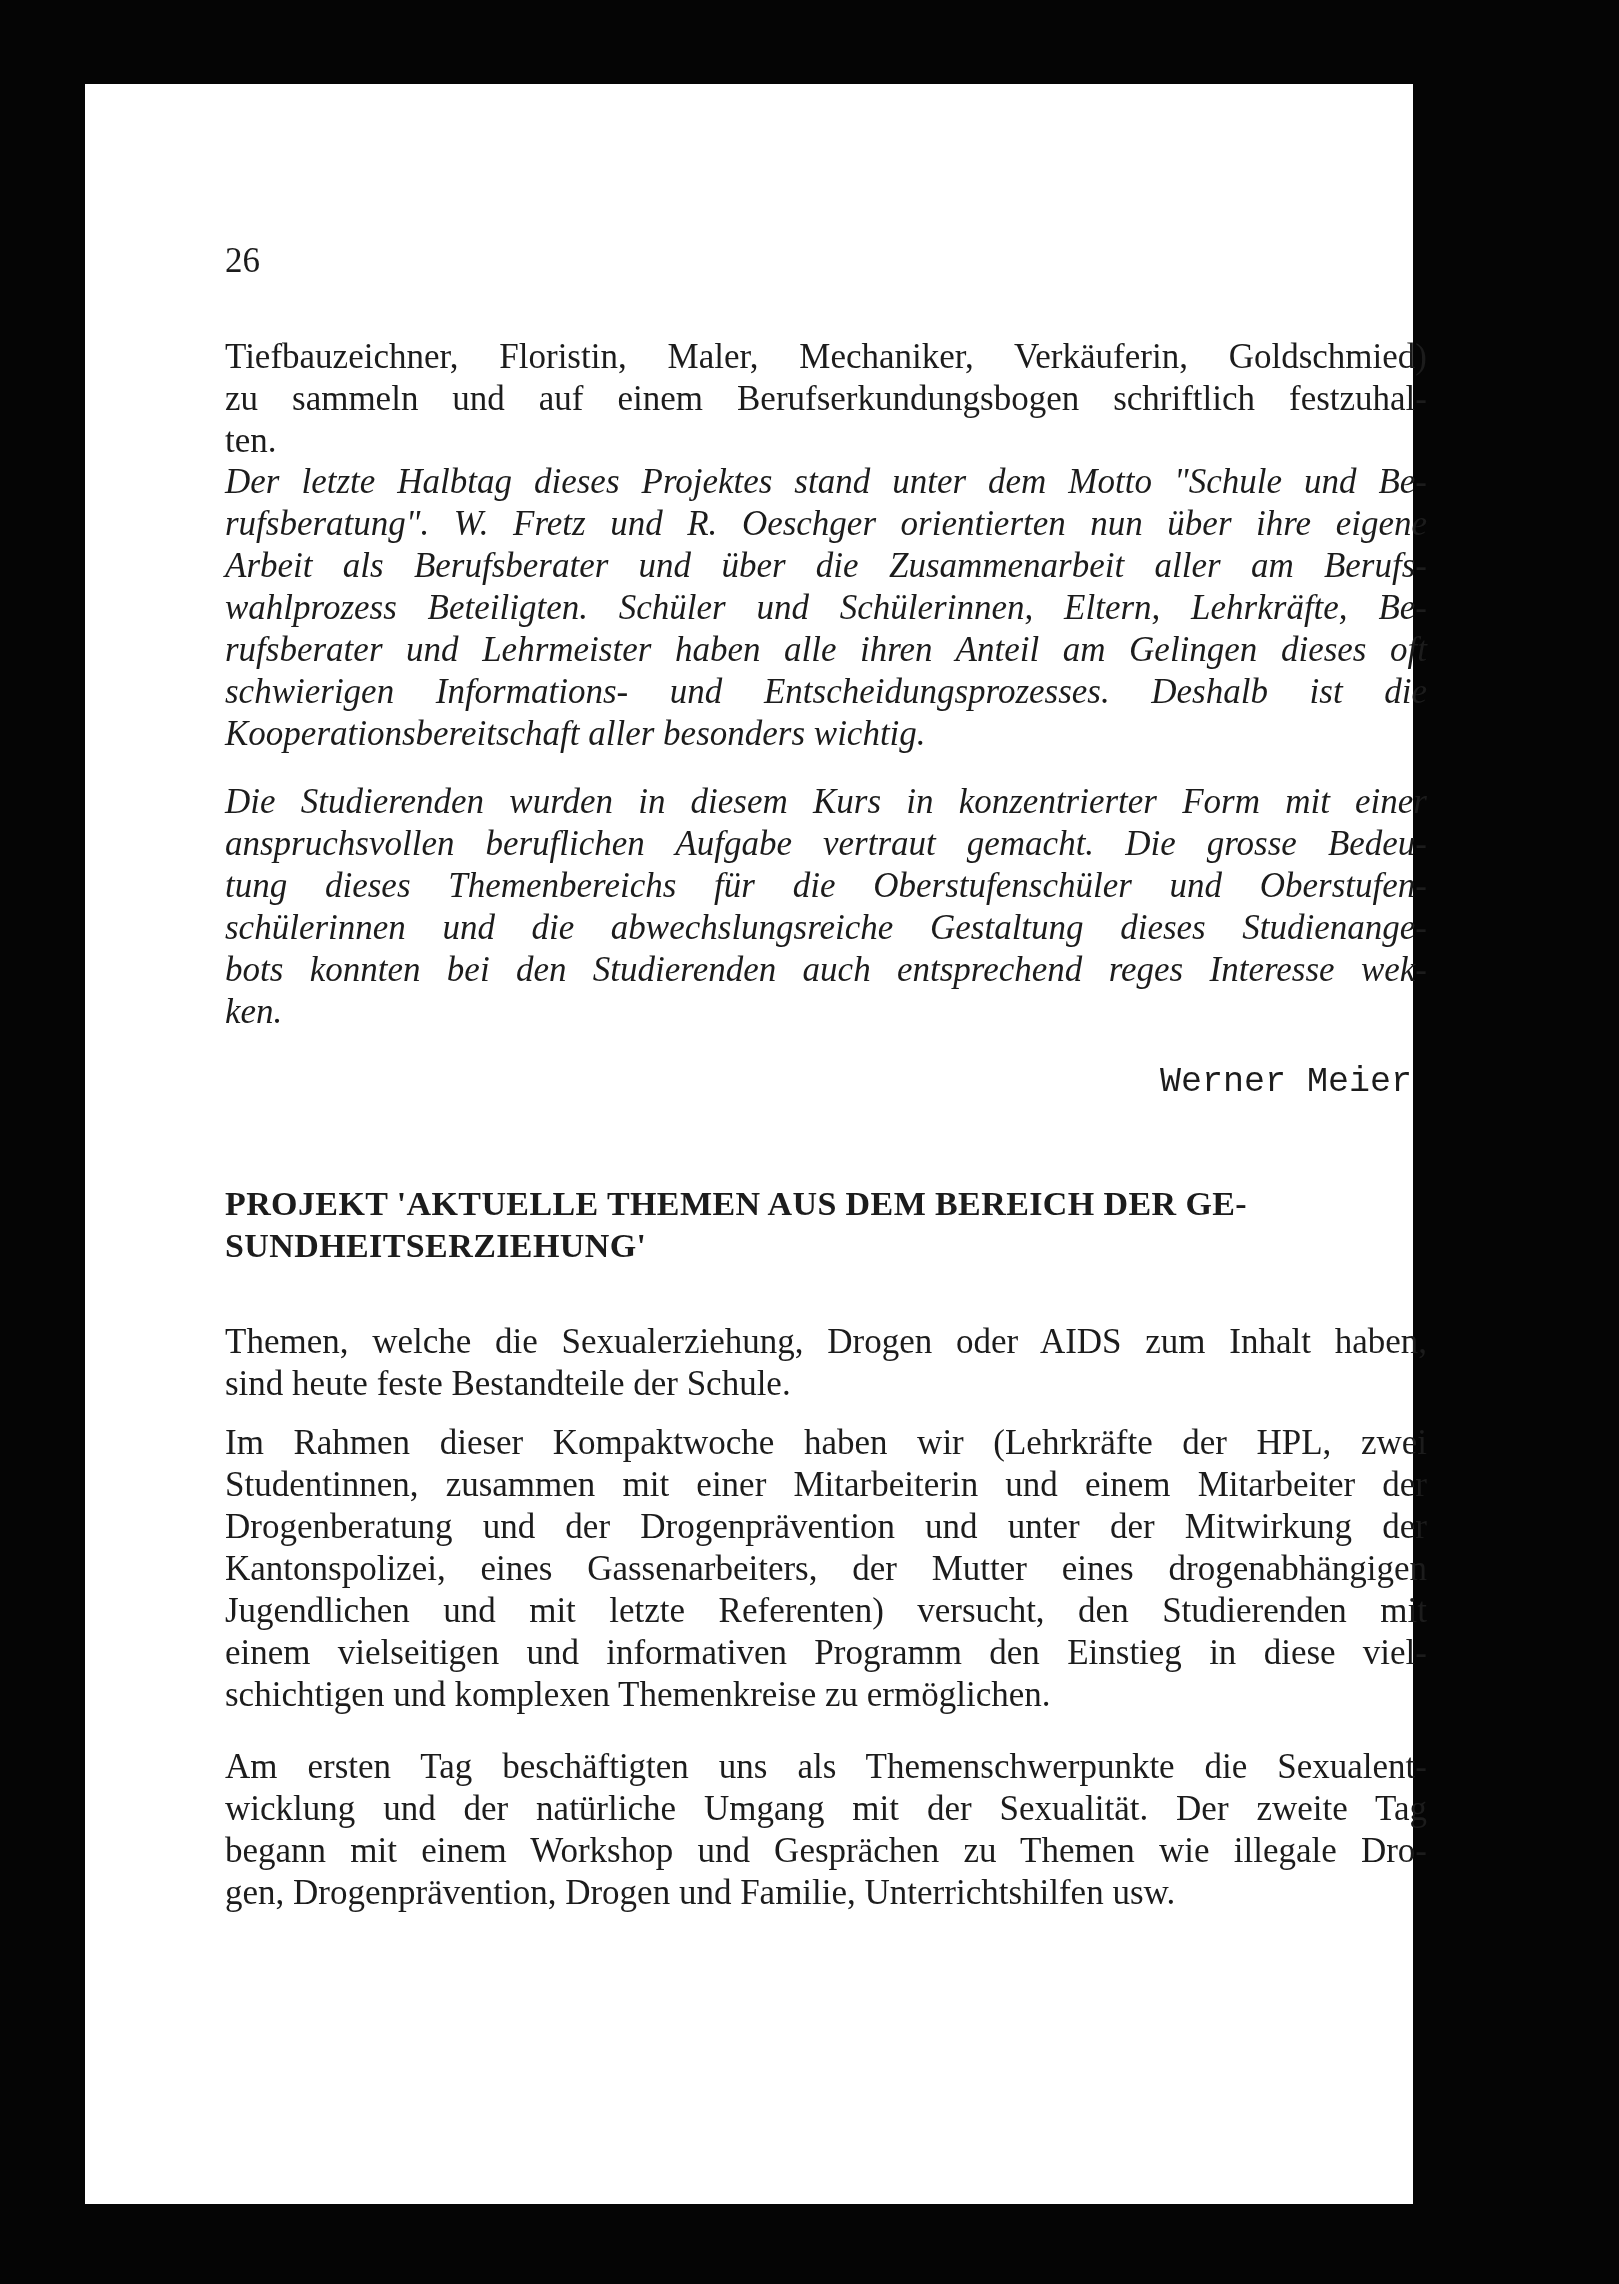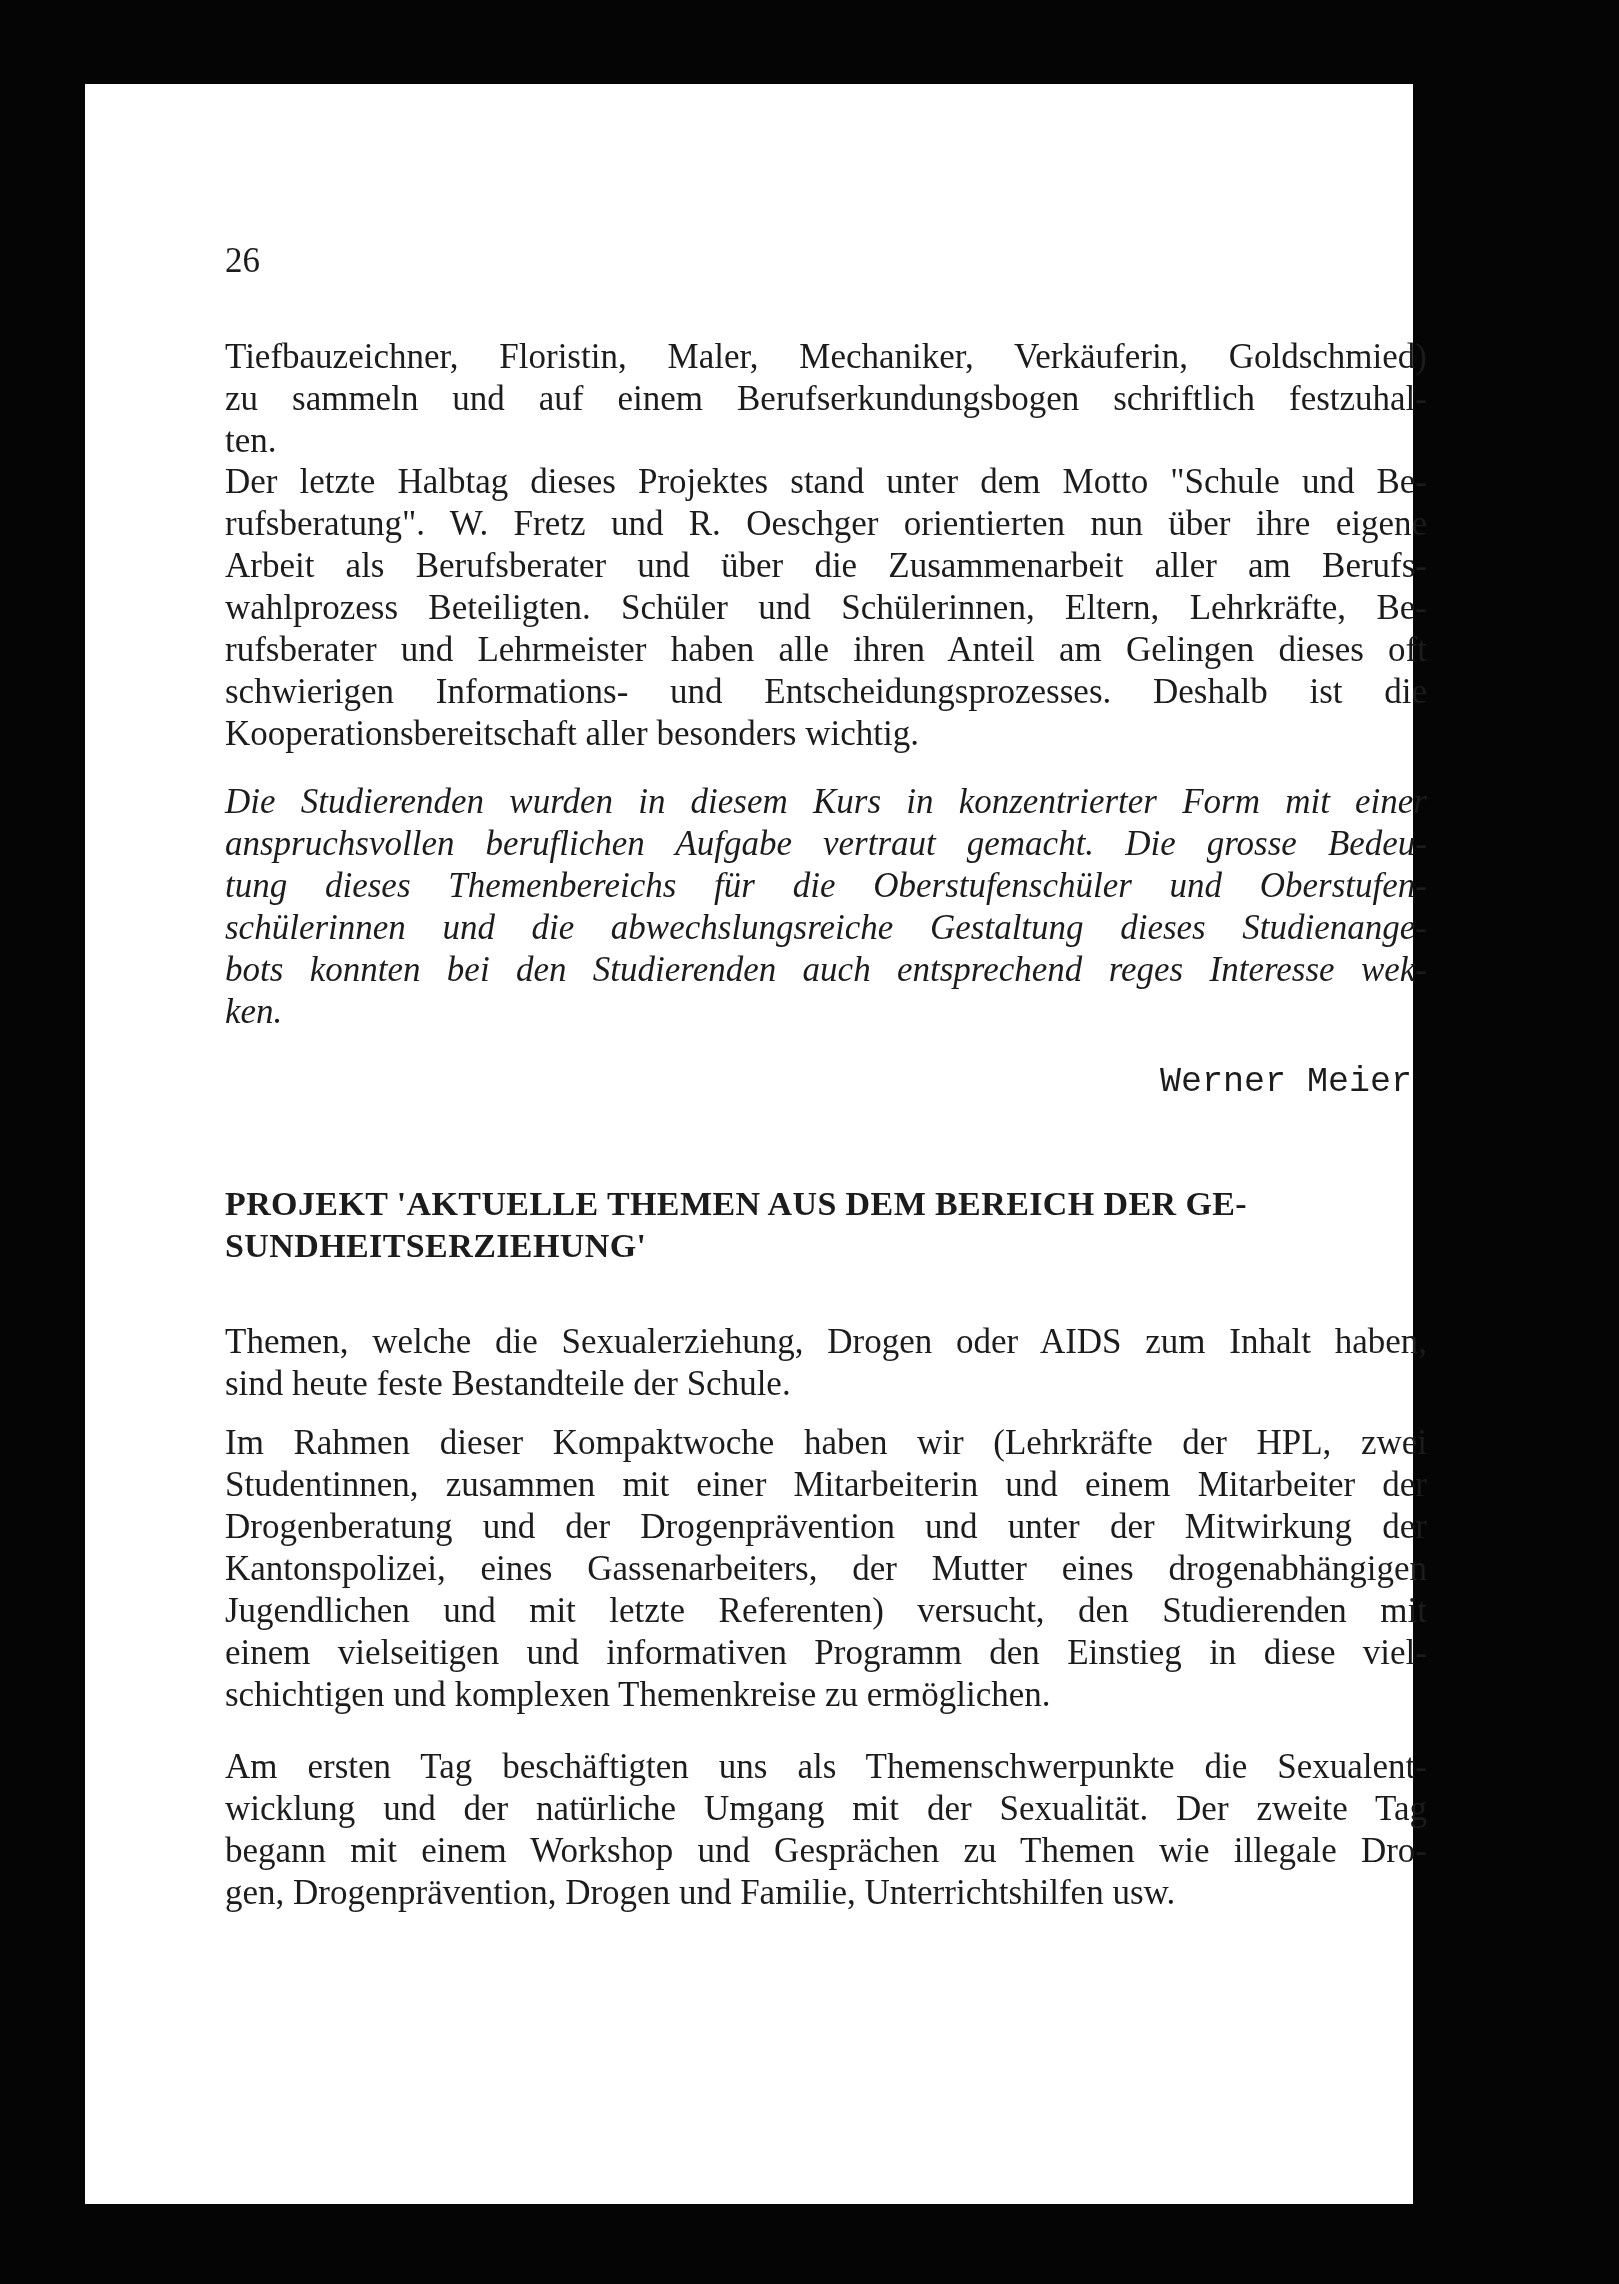--- a/index.html
+++ b/index.html
@@ -77,21 +77,21 @@
 <div class="page">
 
   <div class="page-number">26</div>
 
   <div class="block" style="top:252px;">
     <span class="line">Tiefbauzeichner, Floristin, Maler, Mechaniker, Verkäuferin, Goldschmied)</span>
     <span class="line">zu sammeln und auf einem Berufserkundungsbogen schriftlich festzuhal-</span>
     <span class="line last">ten.</span>
   </div>
 
-  <div class="block" style="top:377px;">
+  <div class="block" style="top:377px;font-style:italic;">
     <span class="line">Der letzte Halbtag dieses Projektes stand unter dem Motto "Schule und Be-</span>
     <span class="line">rufsberatung". W. Fretz und R. Oeschger orientierten nun über ihre eigene</span>
     <span class="line">Arbeit als Berufsberater und über die Zusammenarbeit aller am Berufs-</span>
     <span class="line">wahlprozess Beteiligten. Schüler und Schülerinnen, Eltern, Lehrkräfte, Be-</span>
     <span class="line">rufsberater und Lehrmeister haben alle ihren Anteil am Gelingen dieses oft</span>
     <span class="line">schwierigen Informations- und Entscheidungsprozesses. Deshalb ist die</span>
     <span class="line last">Kooperationsbereitschaft aller besonders wichtig.</span>
   </div>
 
   <div class="block" style="top:697px;font-style:italic;">

